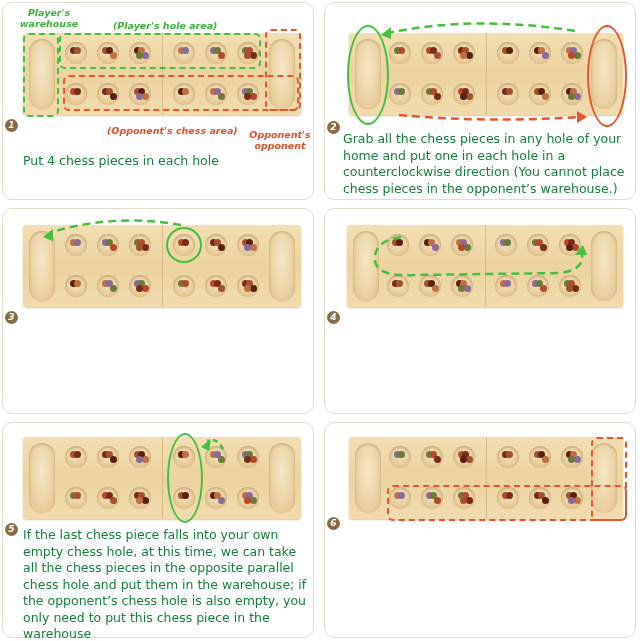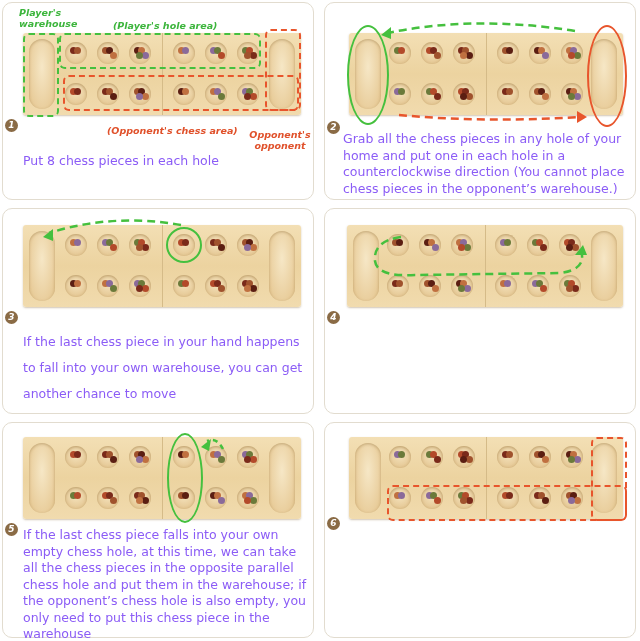--- a/index.html
+++ b/index.html
@@ -35,24 +35,24 @@
     box-shadow: inset 0 1px 3px rgba(130,95,40,0.45);
   }
   .hole .s {
     position: absolute; width: 7px; height: 7px; border-radius: 50%;
   }
   .stepnum {
     position: absolute; width: 13px; height: 13px; border-radius: 50%; background: #8a6b45; color: #fff;
     font-size: 9px; font-weight: bold; line-height: 13px; text-align: center; font-style: italic;
   }
   .desc {
-    position: absolute; left: 20px; right: 6px; font-size: 12.5px; line-height: 16.5px; color: #8b5cf6;
+    position: absolute; left: 20px; right: 6px; font-size: 12.5px; line-height: 16.5px; color: #15803d;
     font-family: "DejaVu Sans", sans-serif;
   }
-  .lbl-green { position: absolute; color: #3db53d; font-weight: bold; font-style: italic; font-size: 9.5px; line-height: 11px; }
+  .lbl-green { position: absolute; color: #3db53d; font-weight: bold; font-style: italic; font-size: 9.5px; line-height: 11px; text-align: center; }
   .lbl-red { position: absolute; color: #e0512b; font-weight: bold; font-style: italic; font-size: 9.5px; line-height: 11px; }
   .dash-g { position: absolute; border: 2.5px dashed #45c03e; border-radius: 6px; }
   .dash-r { position: absolute; border: 2.5px dashed #e8552c; border-radius: 6px; }
   .ring-g { position: absolute; border: 2.5px solid #45c03e; border-radius: 50%; }
   .ring-r { position: absolute; border: 2.5px solid #e8552c; border-radius: 50%; }
   svg.ov { position: absolute; left: 0; top: 0; pointer-events: none; }
 </style>
 </head>
 <body>
 
@@ -123,21 +123,21 @@
         <span class="s" style="left: 7px; top: 10px; background: rgb(122, 42, 26);"></span>
       </div>
   </div>
   <div class="dash-g" style="left:20px;top:30px;width:36px;height:84px;"></div>
   <div class="dash-g" style="left:56px;top:30px;width:202px;height:36px;"></div>
   <div class="dash-r" style="left:60px;top:72px;width:236px;height:36px;"></div>
   <div class="dash-r" style="left:262px;top:26px;width:36px;height:82px;"></div>
   <div class="stepnum" style="left:2px;top:116px;">1</div>
   <div class="lbl-red" style="left:104px;top:122px;">(Opponent's chess area)</div>
   <div class="lbl-red" style="left:244px;top:126px;width:66px;text-align:center;">Opponent's opponent</div>
-  <div class="desc" style="top:150px;">Put 8 chess pieces in each hole</div>
+  <div class="desc" style="top:150px;">Put 4 chess pieces in each hole</div>
 </div>
 
 <div class="panel p2">
   <div class="board" style="top:30px;left:24px;width:274px;">
     <div class="wh l"></div>
       <div class="wh r"></div>
     <div class="hole" style="left:40px;top:9px">
         <span class="s" style="left: 5px; top: 5px; background: rgb(107, 122, 58);"></span>
         <span class="s" style="left: 9px; top: 5px; background: rgb(179, 74, 42);"></span>
       </div>
@@ -274,21 +274,20 @@
         <span class="s" style="left: 13px; top: 10px; background: rgb(91, 30, 18);"></span>
         <span class="s" style="left: 7px; top: 10px; background: rgb(192, 112, 64);"></span>
       </div>
   </div>
   <div class="ring-g" style="left:163px;top:18px;width:36px;height:36px;"></div>
   <svg class="ov" width="312" height="206">
     <path d="M178 16 Q110 4 46 24" stroke="#45c03e" stroke-width="2.5" fill="none" stroke-dasharray="8 5"></path>
     <polygon points="40,28 50,20 50,32" fill="#45c03e"></polygon>
   </svg>
   <div class="stepnum" style="left:2px;top:102px;">3</div>
-  <div class="desc" style="top:120px;line-height:26px;">If the last chess piece in your hand happens to fall into your own warehouse, you can get another chance to move</div>
 </div>
 
 <div class="panel p4">
   <div class="board" style="top:16px;left:22px;width:276px;">
     <div class="wh l"></div>
       <div class="wh r"></div>
     <div class="hole" style="left:40px;top:9px">
         <span class="s" style="left: 5px; top: 5px; background: rgb(160, 82, 45);"></span>
         <span class="s" style="left: 9px; top: 5px; background: rgb(91, 30, 18);"></span>
       </div>

